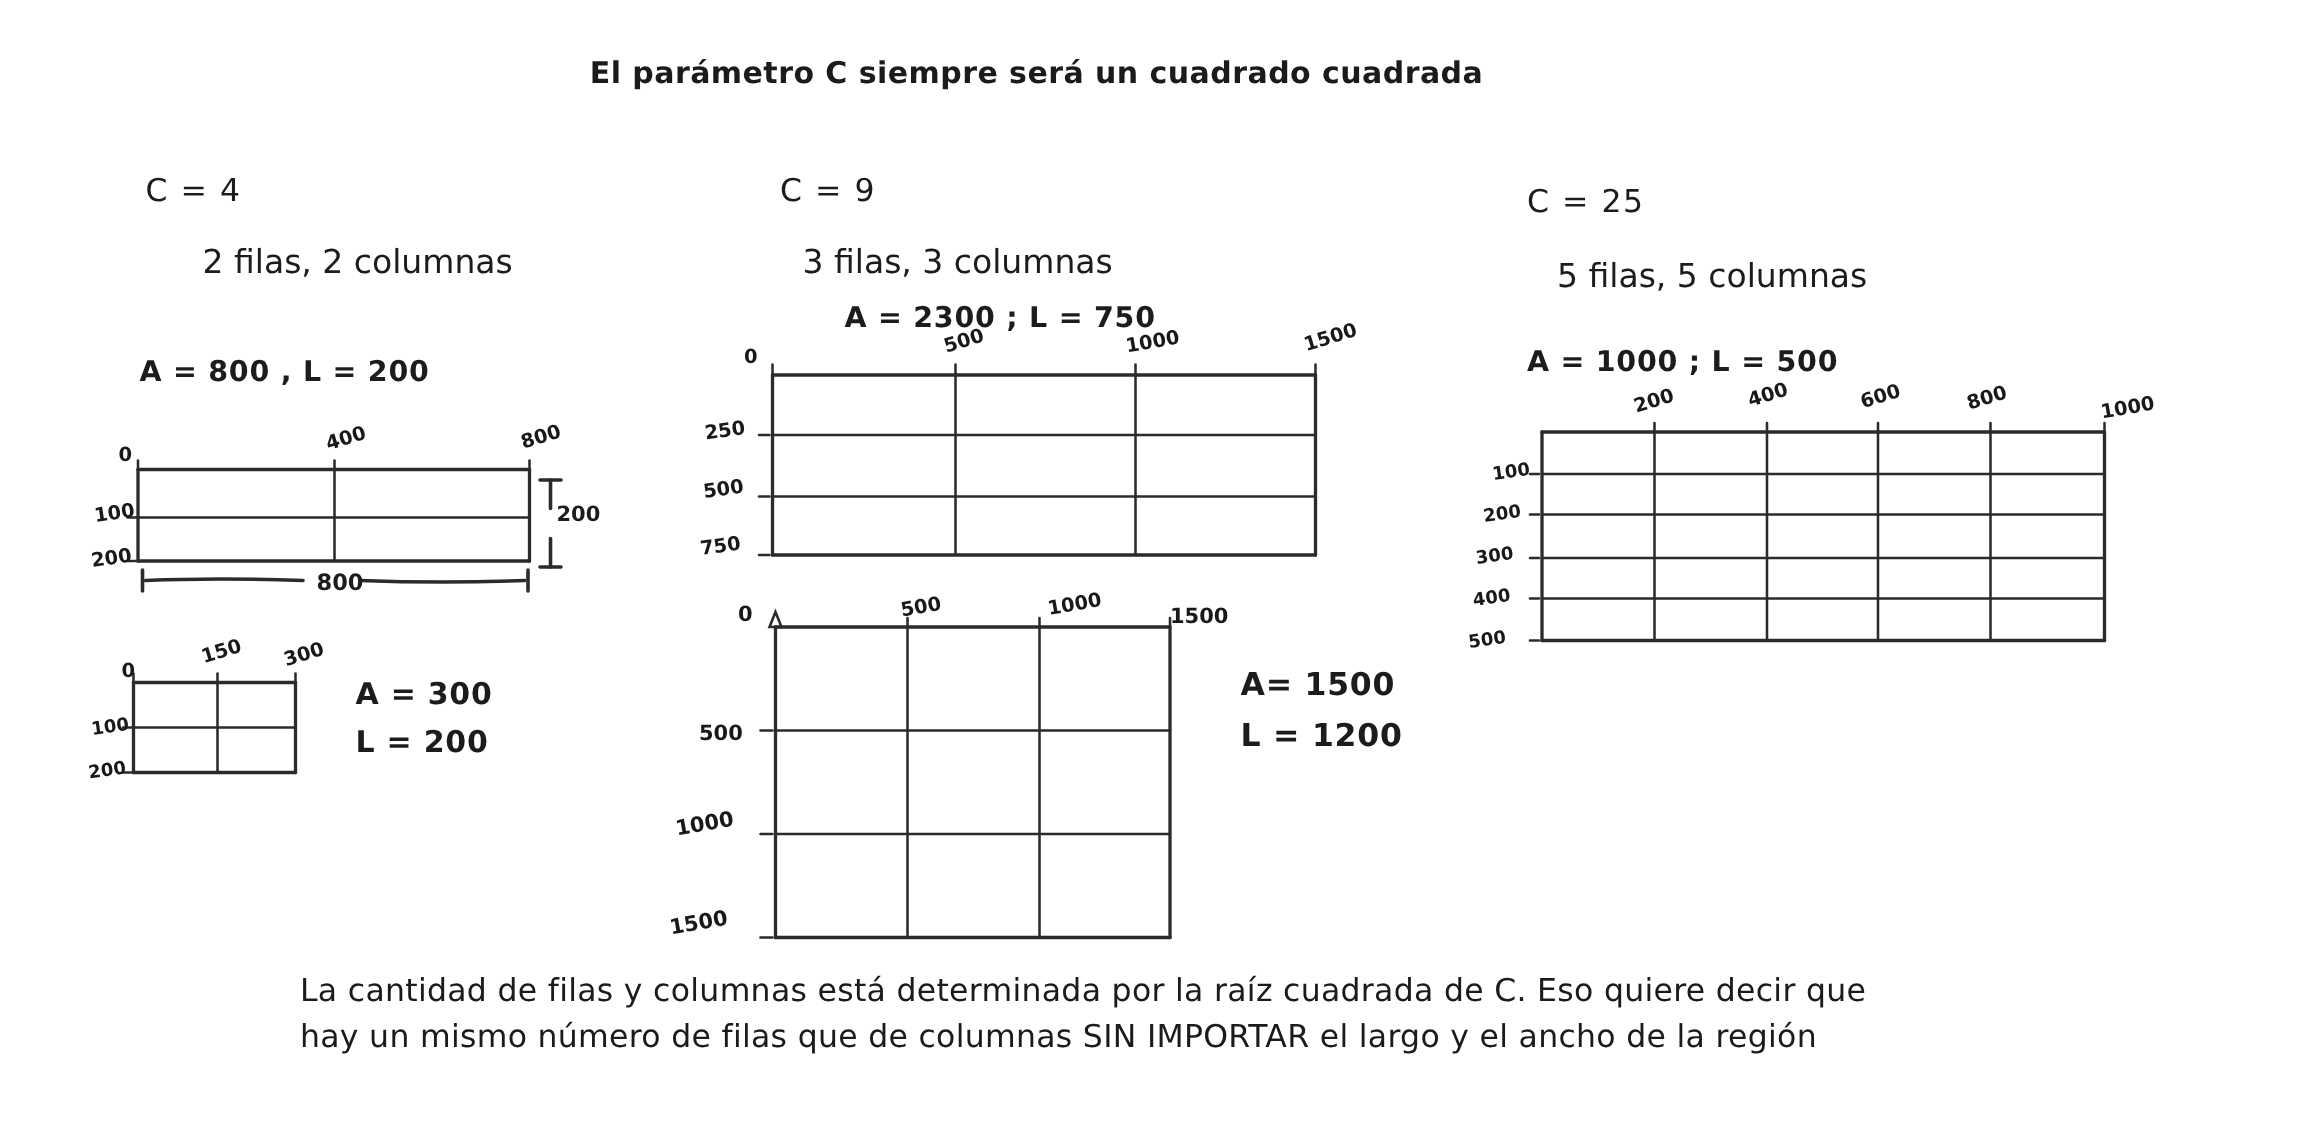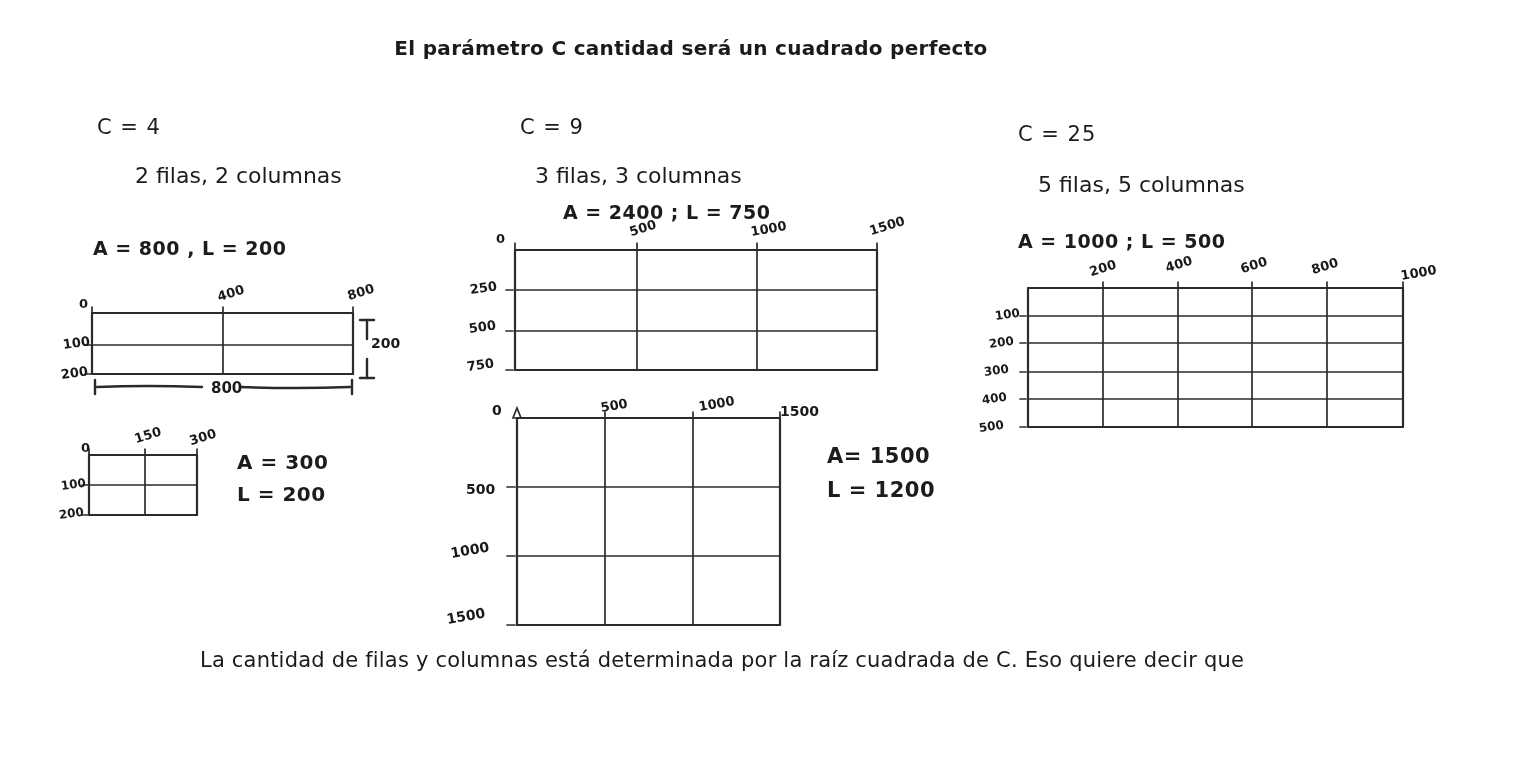--- a/index.html
+++ b/index.html
@@ -26,21 +26,21 @@
   svg line, svg path{stroke:#2b2b2b;fill:none;stroke-linecap:round;}
   .thick{stroke-width:2.2;}
   .thin{stroke-width:1.7;}
   .cap{stroke-width:2.4;}
 </style>
 </head>
 <body>
 
 <div class="canvas">
 
-  <div class="title">El parámetro C cantidad será un cuadrado perfecto</div>
+  <div class="title">El parámetro C siempre será un cuadrado cuadrada</div>
 
   <div class="c-head" style="left:97px;top:115px;">C = 4</div>
   <div class="sub" style="left:135px;top:163px;">2 filas, 2 columnas</div>
   <div class="params" style="left:93px;top:237px;">A = 800 ,   L = 200</div>
 
   <svg style="left:85px;top:293px;" width="315" height="120" viewBox="0 0 315 120">
     <line class="thick" x1="7" y1="20" x2="268" y2="20"></line>
     <line class="thin" x1="7" y1="52" x2="268" y2="52"></line>
     <line class="thick" x1="7" y1="81" x2="268" y2="81"></line>
     <line class="thick" x1="7" y1="20" x2="7" y2="81"></line>
@@ -86,21 +86,21 @@
   <span class="tick" style="left:81px;top:440px;">0</span>
   <span class="tick rx" style="left:137px;top:431px;">150</span>
   <span class="tick rx" style="left:192px;top:433px;">300</span>
   <span class="tick ry" style="left:62px;top:479px;font-size:12px;">100</span>
   <span class="tick ry" style="left:60px;top:508px;font-size:12px;">200</span>
   <div class="side-lbl" style="left:237px;top:450px;font-size:20px;">A = 300</div>
   <div class="side-lbl" style="left:237px;top:482px;font-size:20px;">L = 200</div>
 
   <div class="c-head" style="left:520px;top:115px;">C = 9</div>
   <div class="sub" style="left:535px;top:163px;">3 filas, 3 columnas</div>
-  <div class="params" style="left:563px;top:201px;">A = 2400 ;  L = 750</div>
+  <div class="params" style="left:563px;top:201px;">A = 2300 ;  L = 750</div>
 
   <svg style="left:500px;top:238px;" width="395" height="145" viewBox="0 0 395 145">
     <line class="thick" x1="15" y1="12" x2="377" y2="12"></line>
     <line class="thin" x1="15" y1="52" x2="377" y2="52"></line>
     <line class="thin" x1="15" y1="93" x2="377" y2="93"></line>
     <line class="thick" x1="15" y1="132" x2="377" y2="132"></line>
     <line class="thick" x1="15" y1="12" x2="15" y2="132"></line>
     <line class="thin" x1="137" y1="12" x2="137" y2="132"></line>
     <line class="thin" x1="257" y1="12" x2="257" y2="132"></line>
     <line class="thick" x1="377" y1="12" x2="377" y2="132"></line>
@@ -181,15 +181,16 @@
   <span class="tick rx" style="left:1314px;top:262px;">800</span>
   <span class="tick rx2" style="left:1402px;top:268px;">1000</span>
   <span class="tick ry" style="left:996px;top:309px;font-size:12px;">100</span>
   <span class="tick ry" style="left:990px;top:337px;font-size:12px;">200</span>
   <span class="tick ry" style="left:985px;top:365px;font-size:12px;">300</span>
   <span class="tick ry" style="left:983px;top:393px;font-size:12px;">400</span>
   <span class="tick ry" style="left:980px;top:421px;font-size:12px;">500</span>
 
   <div class="footer">
     <div>La cantidad de filas y columnas está determinada por la raíz cuadrada de C. Eso quiere decir que</div>
+    <div>hay un mismo número de filas que de columnas SIN IMPORTAR el largo y el ancho de la región</div>
   </div>
 
 </div>
 
 </body></html>

